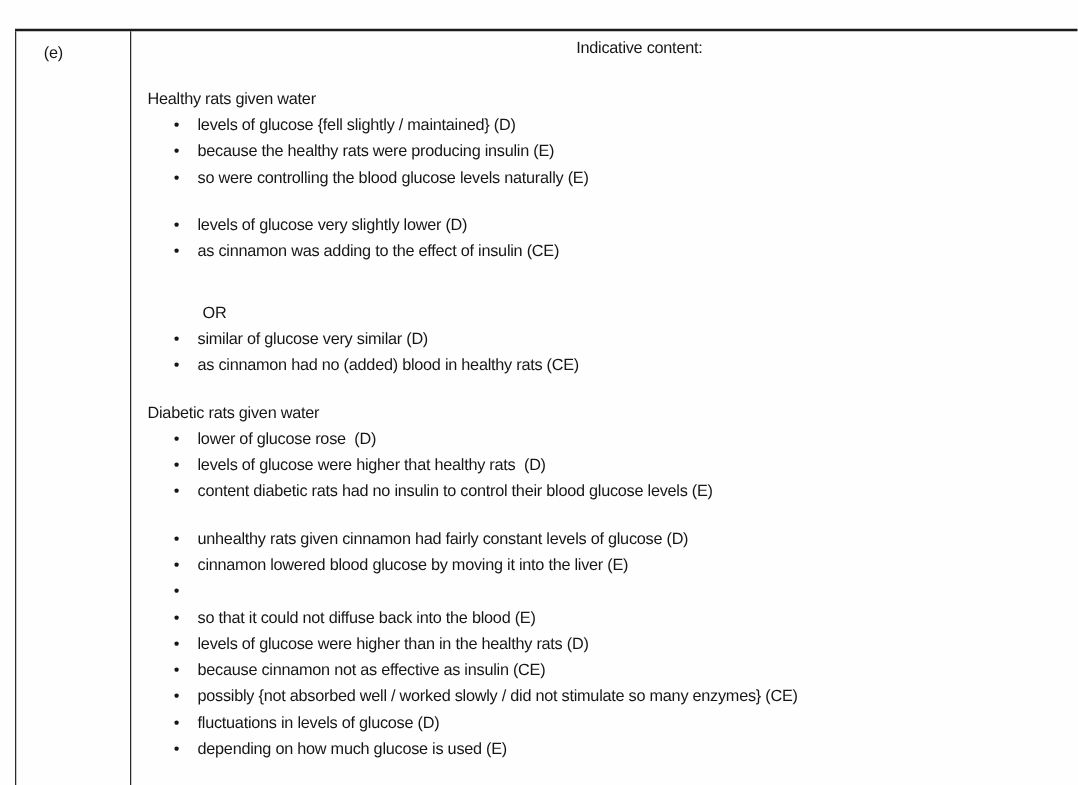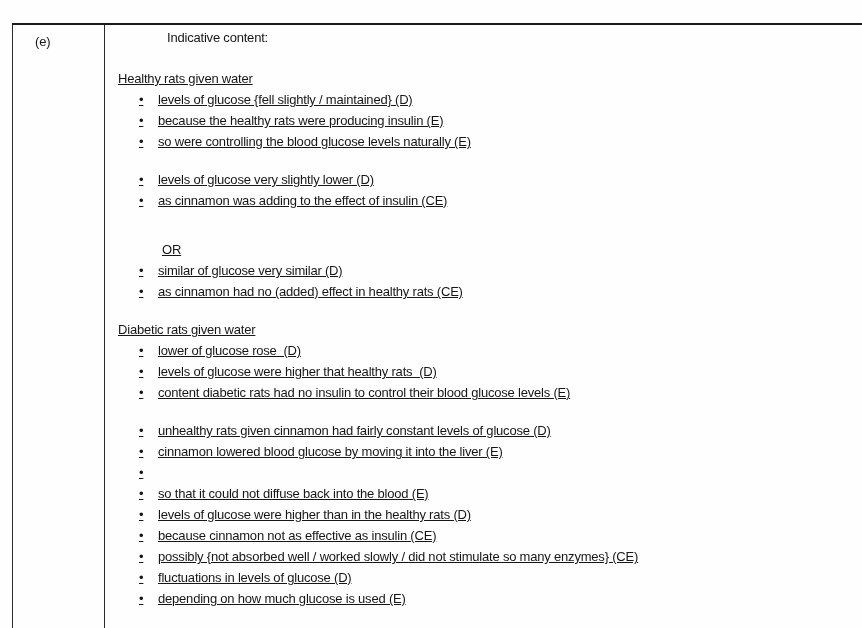--- a/index.html
+++ b/index.html
@@ -31,22 +31,22 @@
     width: 93px;
     border-left: 1.5px solid #2a2a2a;
     border-right: 1.5px solid #2a2a2a;
     padding: 6px 0 0 22px;
   }
   .col-content {
     flex: 1;
     padding: 2px 6px 0 13px;
     overflow: hidden;
   }
-  .content-title { margin-left: 49px; }
-  .section { margin-top: 17px; text-decoration: underline; }
+  .content-title { margin-left: 49px; text-align: center; }
+  .section { margin-top: 17px; }
   .section:first-child { margin-top: 20px; }
   .section.extra { }
   .item { display: flex; }
   .bullet {
     flex: none;
     width: 19px;
     margin-left: 21px;
     text-align: left;
   }
   .item-text { white-space: pre-wrap; }
@@ -90,21 +90,21 @@
           <div class="item no-bullet">
             <span class="bullet"></span>
             <span class="item-text">OR</span>
           </div>
           <div class="item">
             <span class="bullet">•</span>
             <span class="item-text">similar of glucose very similar (D)</span>
           </div>
           <div class="item">
             <span class="bullet">•</span>
-            <span class="item-text">as cinnamon had no (added) effect in healthy rats (CE)</span>
+            <span class="item-text">as cinnamon had no (added) blood in healthy rats (CE)</span>
           </div>
         </div>
         <div class="section extra">
           <div class="section-heading">Diabetic rats given water</div>
           <div class="item">
             <span class="bullet">•</span>
             <span class="item-text">lower of glucose rose  (D)</span>
           </div>
           <div class="item">
             <span class="bullet">•</span>

